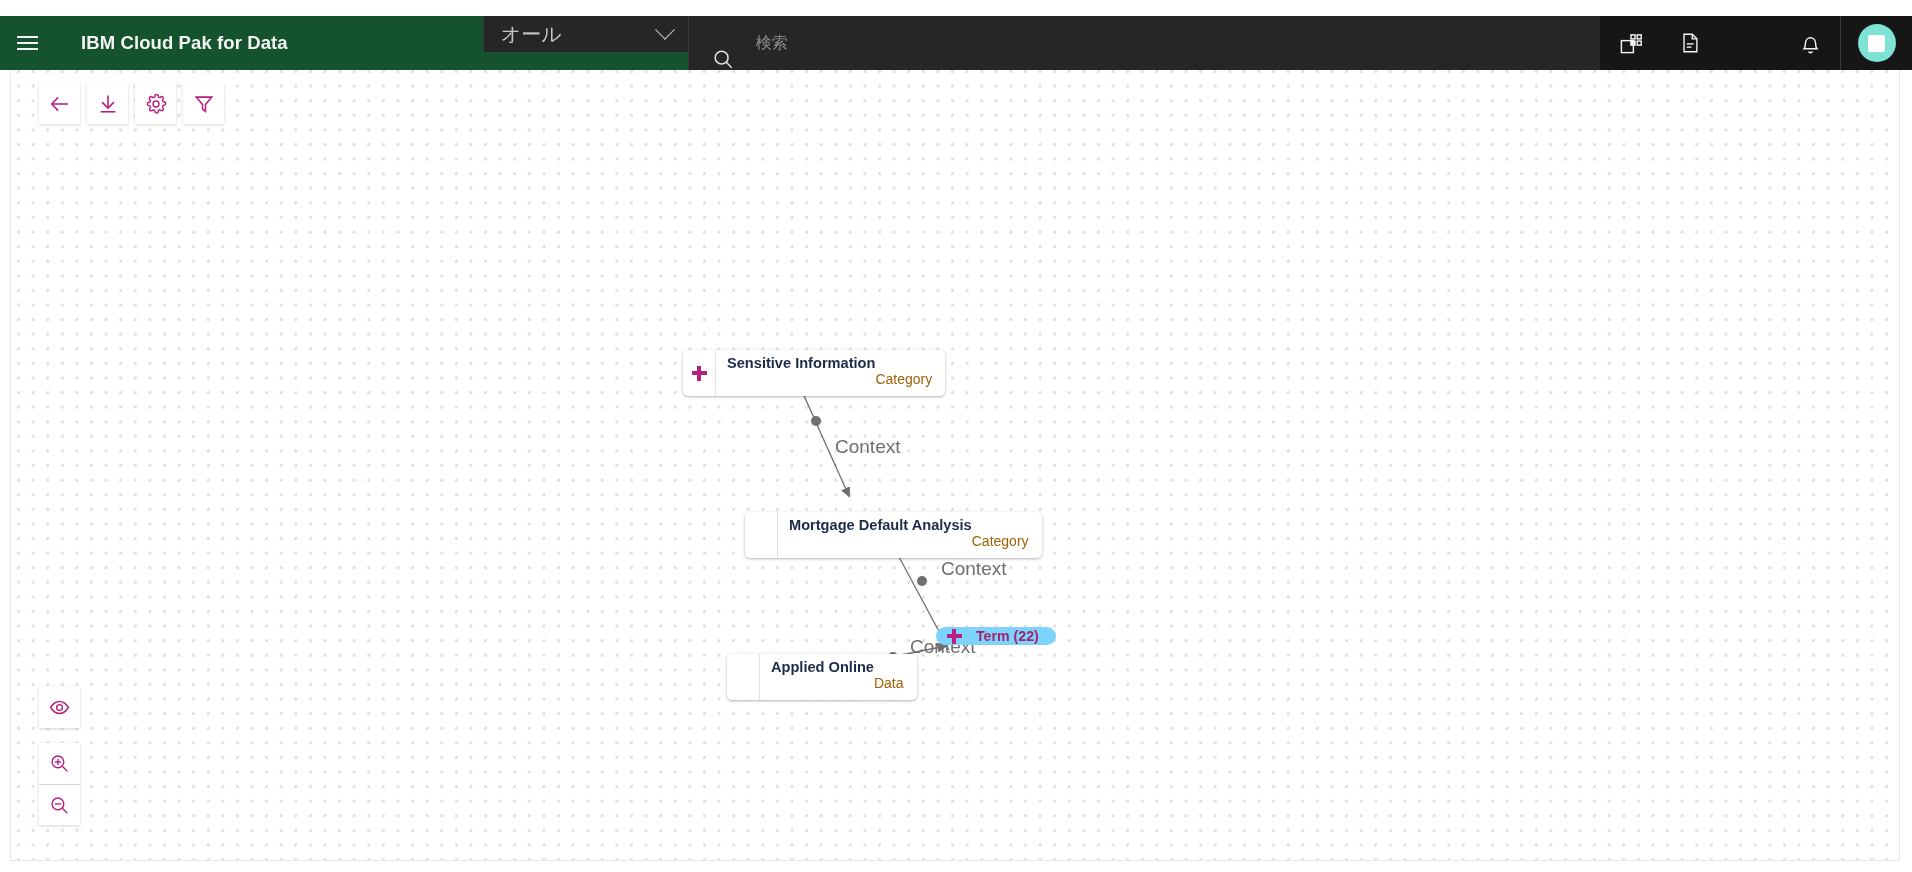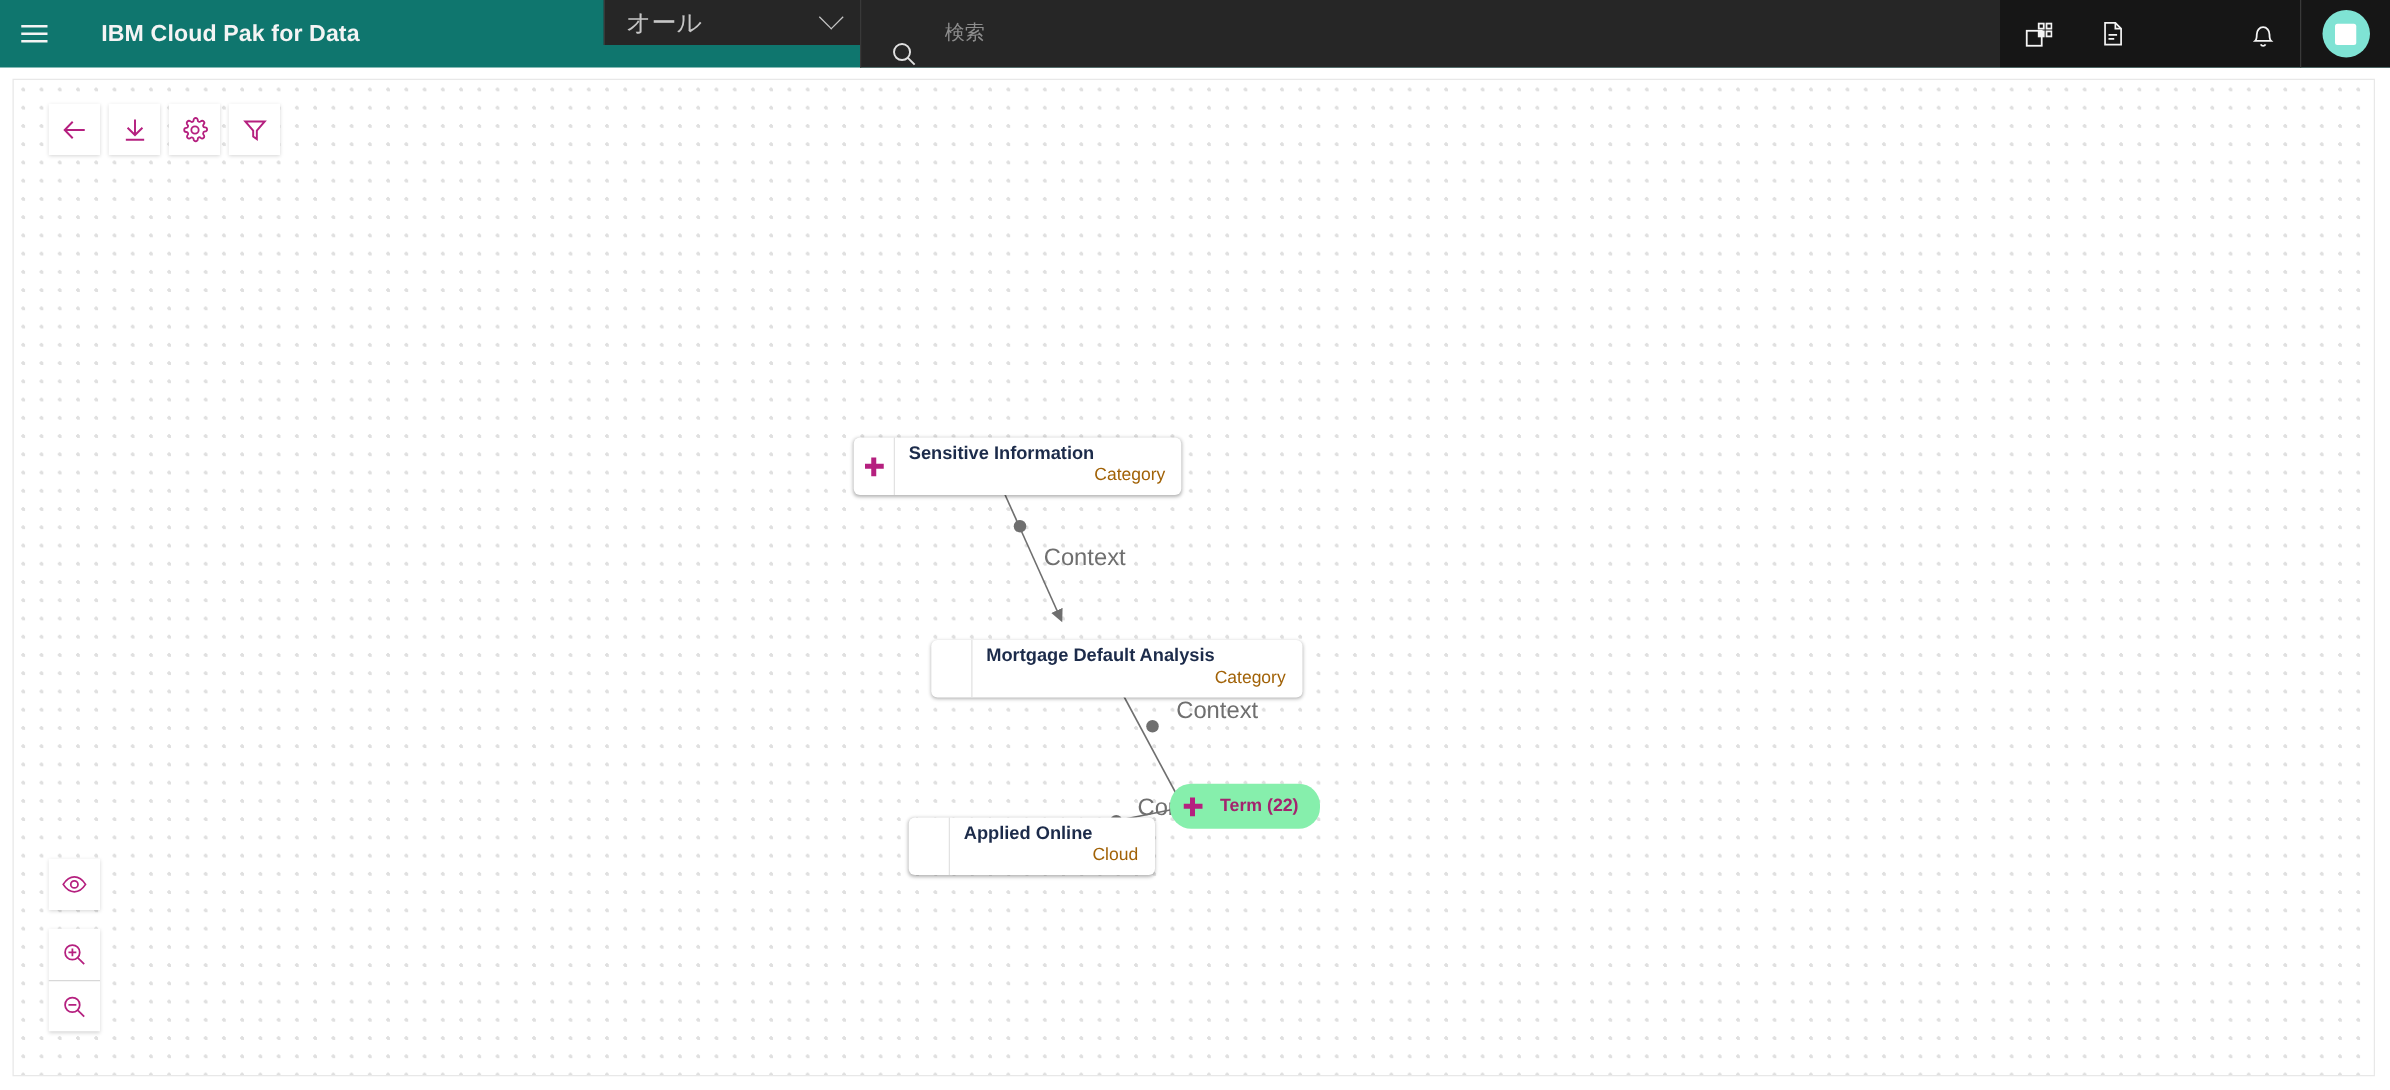--- a/index.html
+++ b/index.html
@@ -8,24 +8,24 @@
     width: 1912px;
     height: 872px;
     overflow: hidden;
     background: #ffffff;
     font-family: "Liberation Sans", "DejaVu Sans", sans-serif;
   }
 
   
   .header {
     position: absolute;
-    top: 0; left: 0;
+    top: 16px; left: 0;
     width: 1912px;
     height: 54px;
-    background: #0f766e;
+    background: #14532d;
     display: flex;
     align-items: stretch;
     z-index: 50;
   }
   .hamburger-btn {
     width: 54px;
     height: 54px;
     display: flex;
     align-items: center;
     justify-content: center;
@@ -242,22 +242,22 @@
     content: "";
     position: absolute;
     background: #b5207f;
   }
   .plus-ic::before { left: 0; top: 5.2px; width: 15px; height: 4.6px; }
   .plus-ic::after  { top: 0; left: 5.2px; height: 15px; width: 4.6px; }
 
   
   .term-pill {
     position: absolute;
-    height: 36px;
-    background: #86efac;
+    height: 18px;
+    background: #7dd3fc;
     border-radius: 17px;
     display: flex;
     align-items: center;
     z-index: 12;
     cursor: pointer;
     padding-right: 17px;
   }
   .term-pill .pill-icon {
     width: 36px;
     display: flex;
@@ -410,21 +410,21 @@
     <div class="node-text">
       <div class="node-title">Mortgage Default Analysis</div>
       <div class="node-sub">Category</div>
     </div>
   </div>
 
   <div class="gnode" style="left:716px; top:590px;">
     <div class="icon-slot"></div>
     <div class="node-text">
       <div class="node-title">Applied Online</div>
-      <div class="node-sub">Cloud</div>
+      <div class="node-sub">Data</div>
     </div>
   </div>
 
   <div class="term-pill" style="left:925px; top:563px;">
     <span class="pill-icon">
       <span class="plus-ic"></span>
     </span>
     <span class="pill-label">Term (22)</span>
   </div>
 

